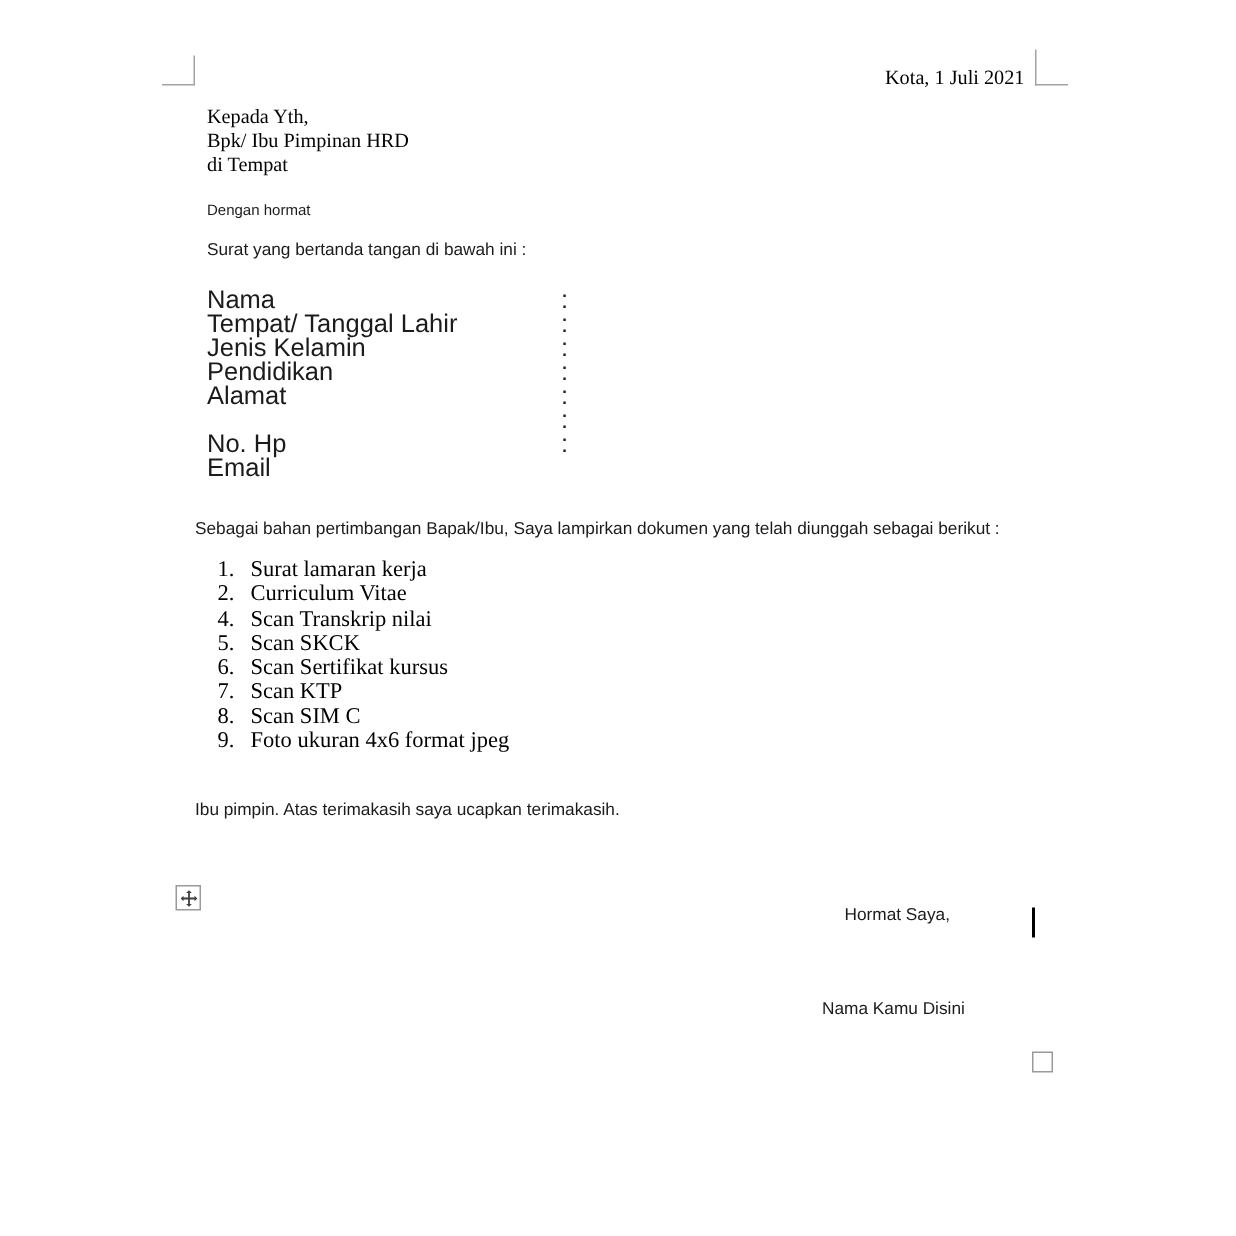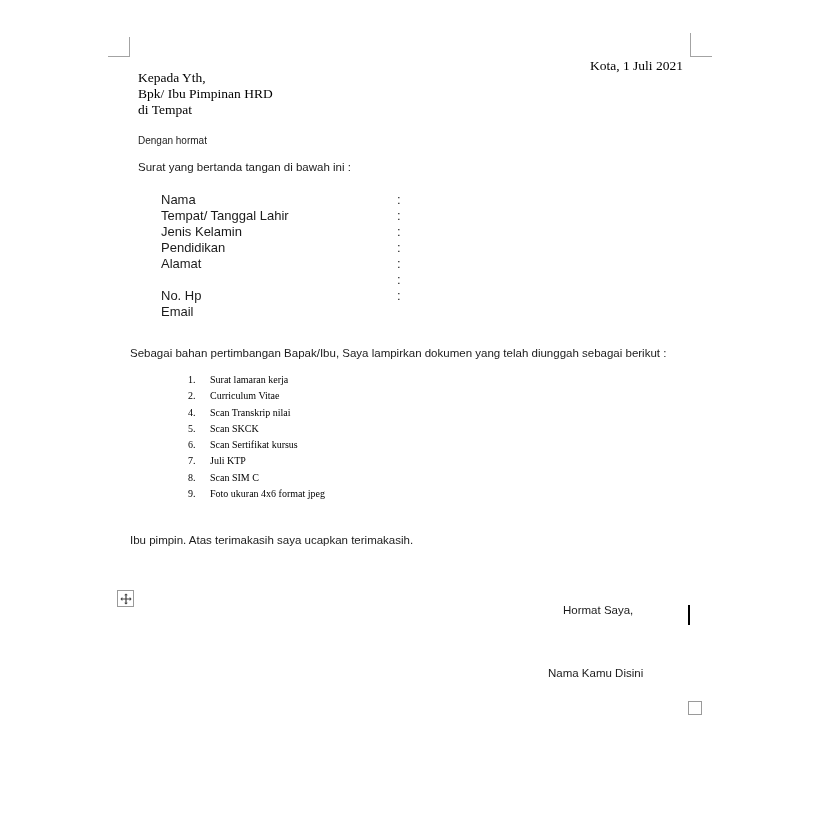--- a/index.html
+++ b/index.html
@@ -8,34 +8,34 @@
   .abs { position:absolute; }
   .serif { font-family:"Liberation Serif", "DejaVu Serif", serif; color:#000; }
   .sans  { font-family:"Liberation Sans", "DejaVu Sans", sans-serif; color:#1b1b1b; }
 
   
   .crop-tl { left:108px; top:37px; width:22px; height:20px;
              border-right:1px solid #a3a3a3; border-bottom:1px solid #a3a3a3; }
   .crop-tr { left:690px; top:33px; width:22px; height:24px;
              border-left:1px solid #a3a3a3; border-bottom:1px solid #a3a3a3; }
 
-  .date-line { top:58px; left:420px; width:263px; text-align:right; font-size:13.5px; }
+  .date-line { top:44px; left:420px; width:263px; text-align:right; font-size:13.5px; }
 
   .recipient { left:138px; top:70px; font-size:13.5px; line-height:16px; }
 
   .salutation { left:138px; top:135px; font-size:10px; }
   .intro      { left:138px; top:161px; font-size:11.5px; }
 
-  .fields { left:138px; top:192px; font-size:13px;margin-left:23px; }
+  .fields { left:138px; top:192px; font-size:17px; }
   .field-row { position:relative; height:16px; line-height:16px; width:260px; }
   .field-colon { position:absolute; left:236px; top:0; }
 
   .attach-intro { left:130px; top:347px; font-size:11.5px; white-space:nowrap; }
 
-  .attach-list { left:145px; top:372px; font-size:10px; line-height:16.3px;margin-left:43px; }
+  .attach-list { left:145px; top:372px; font-size:15px; line-height:16.3px; }
   .attach-item { white-space:nowrap; }
   .attach-num { display:inline-block; width:22px; }
 
   .closing { left:130px; top:529px; font-size:11.5px; line-height:22px; white-space:nowrap; }
 
   .move-handle { left:117px; top:590px; width:17px; height:17px;
                  border:1px solid #9a9a9a; background:#fff;
                  display:flex; align-items:center; justify-content:center; }
 
   .sig-label { left:563px; top:604px; font-size:11.5px; }
@@ -109,21 +109,21 @@
   <div class="attach-item">
     <span class="attach-num">4.</span><span>Scan Transkrip nilai</span>
   </div>
   <div class="attach-item">
     <span class="attach-num">5.</span><span>Scan SKCK</span>
   </div>
   <div class="attach-item">
     <span class="attach-num">6.</span><span>Scan Sertifikat kursus</span>
   </div>
   <div class="attach-item">
-    <span class="attach-num">7.</span><span>Juli KTP</span>
+    <span class="attach-num">7.</span><span>Scan KTP</span>
   </div>
   <div class="attach-item">
     <span class="attach-num">8.</span><span>Scan SIM C</span>
   </div>
   <div class="attach-item">
     <span class="attach-num">9.</span><span>Foto ukuran 4x6 format jpeg</span>
   </div>
 </div>
 
 <div class="abs sans closing">

